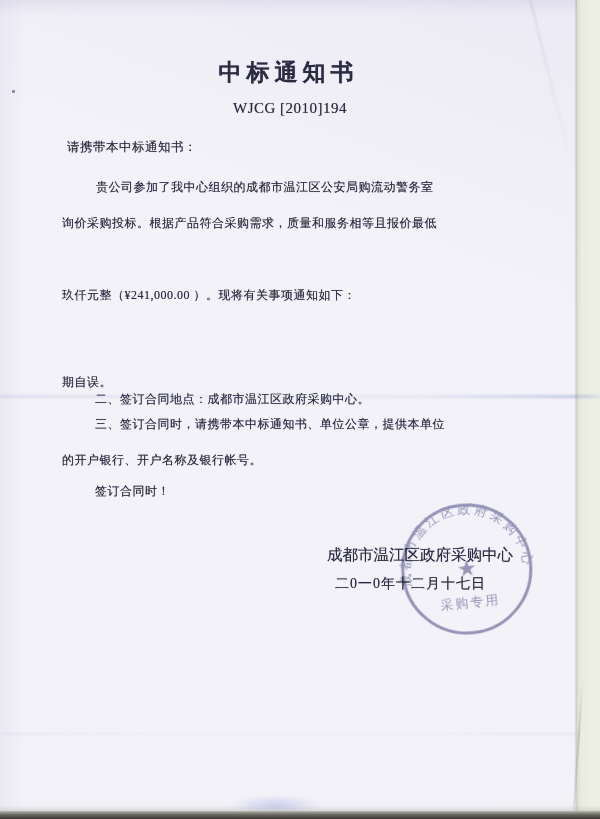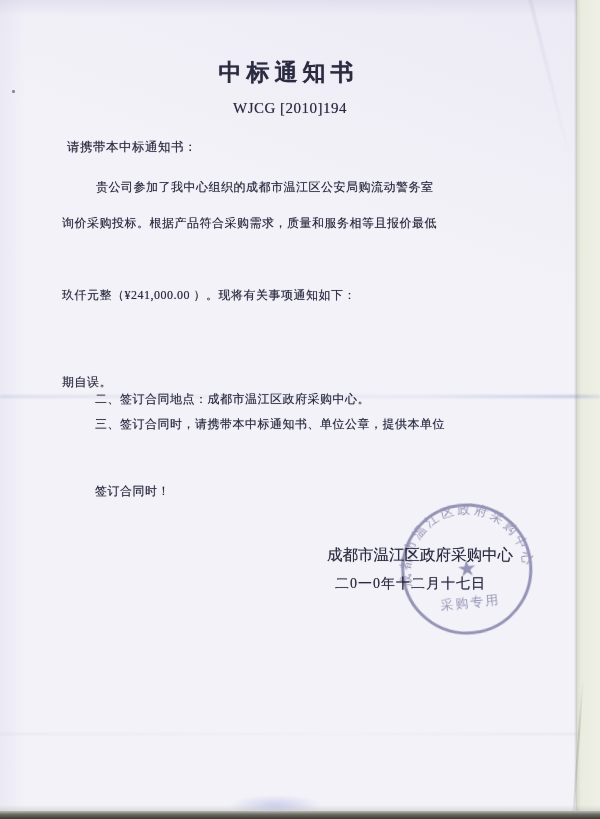--- a/index.html
+++ b/index.html
@@ -101,20 +101,21 @@
   <div class="line" id="doc-ref">WJCG [2010]194</div>
   <div class="line" id="doc-addressee">请携带本中标通知书：</div>
 
   <div class="line body-text" id="p0">贵公司参加了我中心组织的成都市温江区公安局购流动警务室</div>
   <div class="line body-text" id="p1">询价采购投标。根据产品符合采购需求，质量和服务相等且报价最低</div>
   <div class="line body-text" id="p3">玖仟元整（¥241,000.00 ）。现将有关事项通知如下：</div>
 
   <div class="line body-text" id="i1">期自误。</div>
   <div class="line body-text" id="i2">二、签订合同地点：成都市温江区政府采购中心。</div>
   <div class="line body-text" id="i3">三、签订合同时，请携带本中标通知书、单位公章，提供本单位</div>
+  <div class="line body-text" id="i4">的开户银行、开户名称及银行帐号。</div>
   <div class="line body-text" id="i5">签订合同时！</div>
 
   <div class="line" id="doc-signature">成都市温江区政府采购中心</div>
   <div class="line" id="doc-date">二0一0年十二月十七日</div>
 
   <svg class="stamp" viewBox="0 0 172 154" xmlns="http://www.w3.org/2000/svg">
     <circle cx="86" cy="75" r="64" fill="none" stroke="#403f7c" stroke-width="3"></circle>
     <path id="seal-arc" d="M 34,100 A 57,57 0 1 1 138,100" fill="none"></path>
     <text font-size="13" letter-spacing="3">
       <textPath href="#seal-arc" startOffset="14">成都市温江区政府采购中心</textPath>

